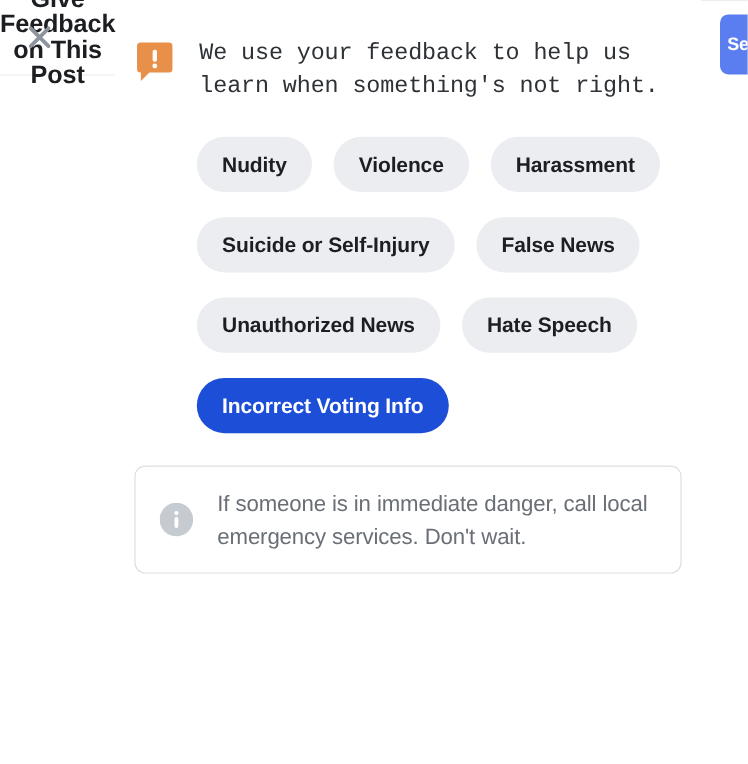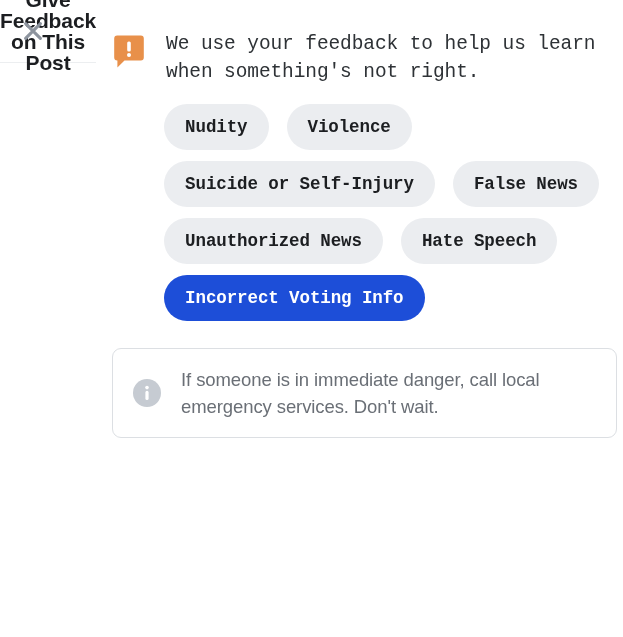--- a/index.html
+++ b/index.html
@@ -107,22 +107,23 @@
     margin-right: 18px;
     border-radius: 999px;
     background: #ebedf0;
     color: #1c1e21;
     font-size: 17.5px;
     font-weight: bold;
     letter-spacing: -0.1px;
     white-space: nowrap;
     cursor: pointer;
     border: none;
-    font-family: Liberation Mono, monospace;
+    font-family: Liberation Sans, sans-serif;
     box-sizing: border-box;
+    margin-top: 10px;
   }
   .chip.selected {
     background: #1d4ed8;
     color: #ffffff;
   }
 
   
   .notice {
     margin: 27px 16px 0 16px;
     border: 1px solid #dcdfe3;
@@ -194,20 +195,21 @@
         </svg>
       </span>
       <div class="intro-text">We use your feedback to help us learn when something's not right.</div>
     </div>
 
     <div class="chip-area">
 
       <div class="chip-row">
         <button class="chip">Nudity</button>
         <button class="chip">Violence</button>
+        <button class="chip">Harassment</button>
       </div>
 
       <div class="chip-row">
         <button class="chip">Suicide or Self-Injury</button>
         <button class="chip">False News</button>
       </div>
 
       <div class="chip-row">
         <button class="chip">Unauthorized News</button>
         <button class="chip">Hate Speech</button>

